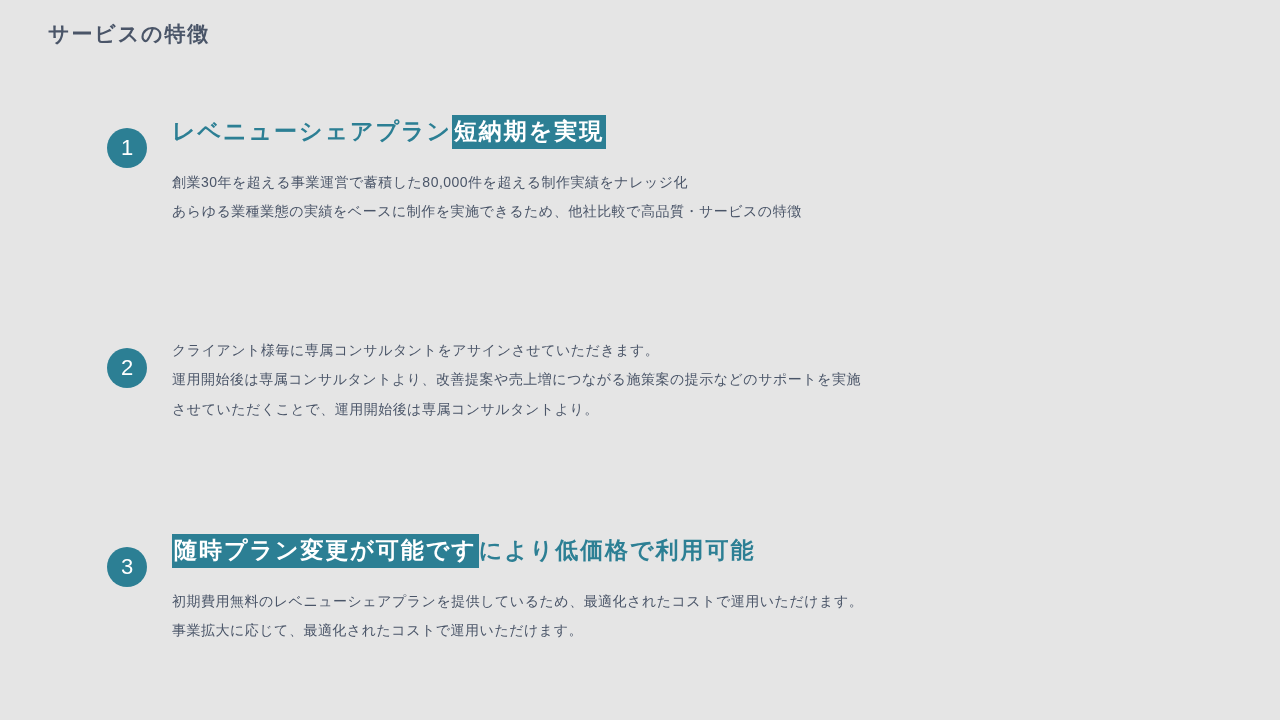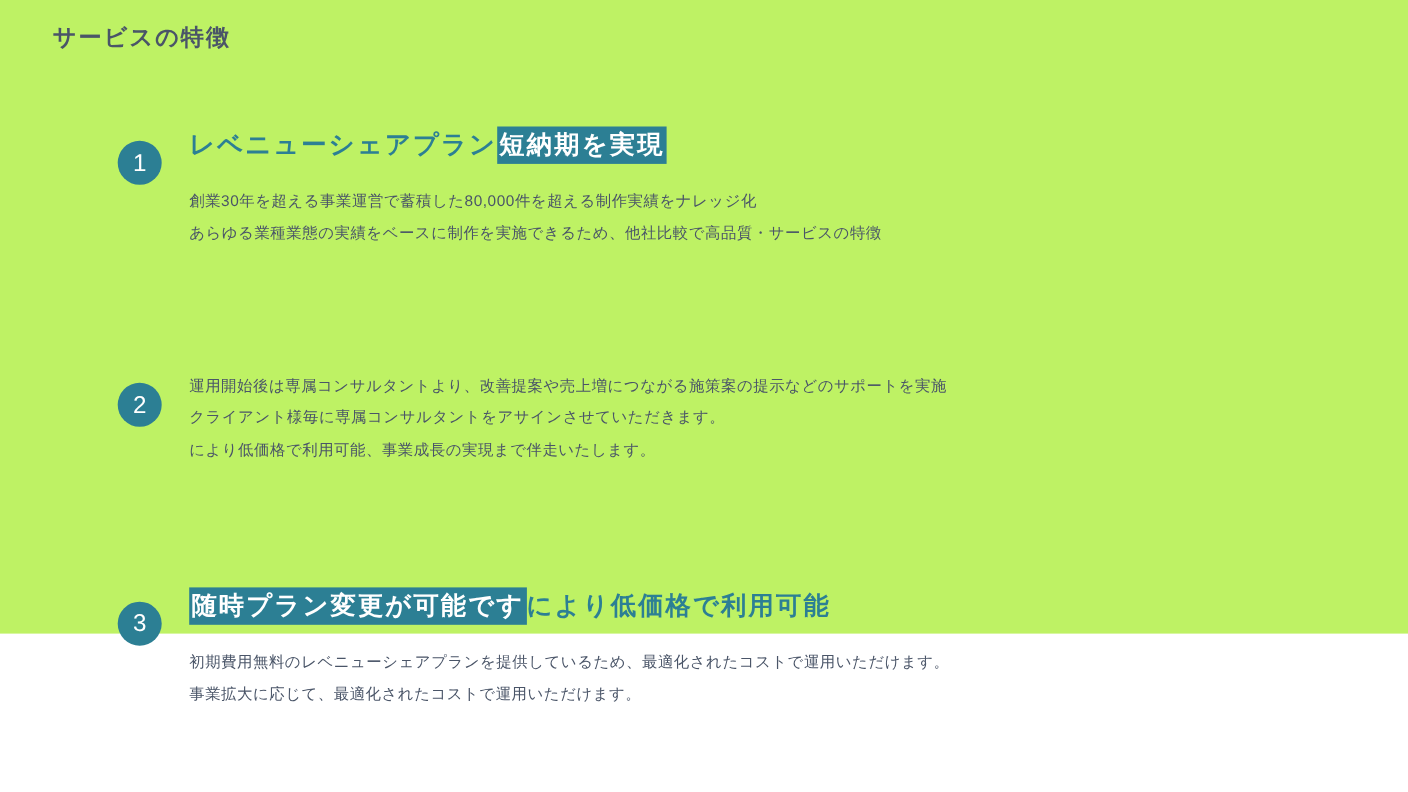--- a/index.html
+++ b/index.html
@@ -13,22 +13,22 @@
 
   body {
     background: #ffffff;
     font-family: "Liberation Sans", "DejaVu Sans", sans-serif;
     -webkit-font-smoothing: antialiased;
   }
 
   .slide {
     position: relative;
     width: 1280px;
-    height: 576px;
-    background: #bef264;
+    height: 720px;
+    background: #e5e5e5;
     padding-left: 26px;
   }
 
   
   .slide-title {
     position: absolute;
     left: 48px;
     top: 20px;
     font-size: 21px;
     font-weight: 700;
@@ -128,23 +128,23 @@
         <span class="line">創業30年を超える事業運営で蓄積した80,000件を超える制作実績をナレッジ化</span>
         <span class="line">あらゆる業種業態の実績をベースに制作を実施できるため、他社比較で高品質・サービスの特徴</span>
       </div>
     </div>
 
     <div class="feature feature-2">
       <div class="badge">2</div>
 
 
       <div class="feature-body">
+        <span class="line">クライアント様毎に専属コンサルタントをアサインさせていただきます。</span>
         <span class="line">運用開始後は専属コンサルタントより、改善提案や売上増につながる施策案の提示などのサポートを実施</span>
-        <span class="line">クライアント様毎に専属コンサルタントをアサインさせていただきます。</span>
-        <span class="line">により低価格で利用可能、事業成長の実現まで伴走いたします。</span>
+        <span class="line">させていただくことで、運用開始後は専属コンサルタントより。</span>
       </div>
     </div>
 
     <div class="feature feature-3">
       <div class="badge">3</div>
 
       <div class="feature-heading">
         <span class="hl">随時プラン変更が可能です</span><span>により低価格で利用可能</span>
       </div>
 

